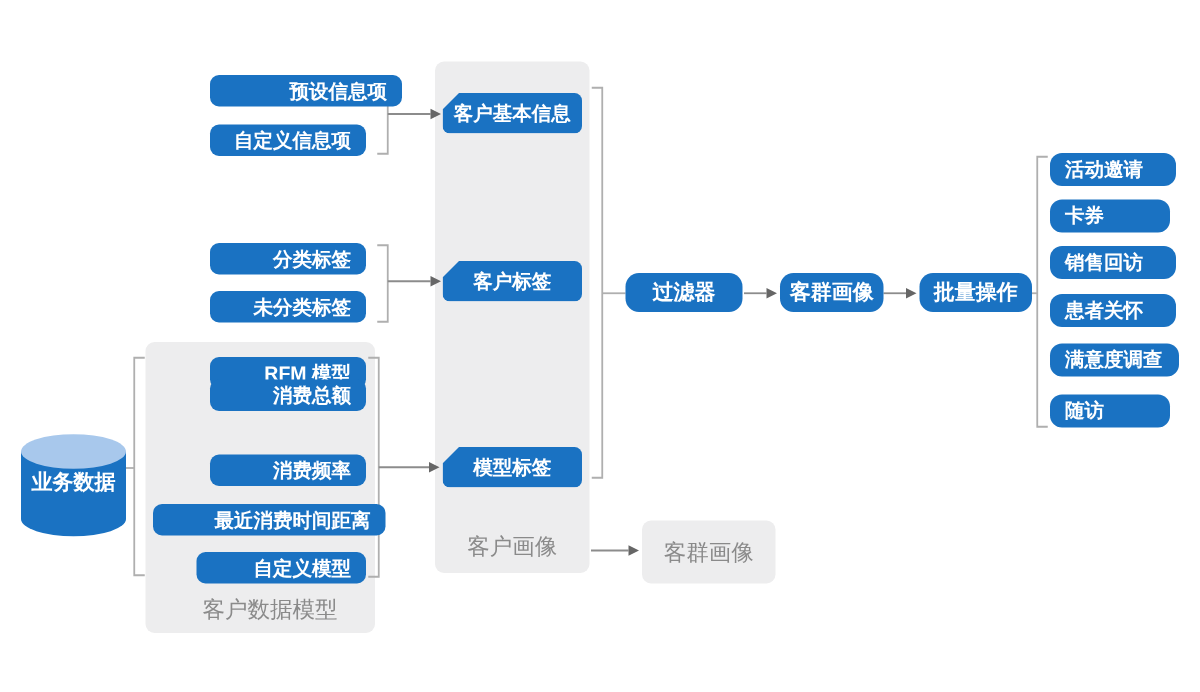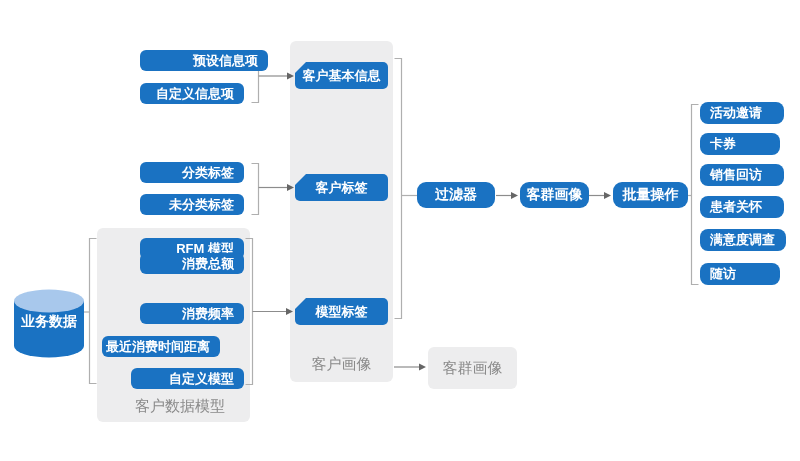--- a/index.html
+++ b/index.html
@@ -83,21 +83,21 @@
 
   <div class="lbox" style="left:140px;top:50px;width:128px">预设信息项</div>
   <div class="lbox" style="left:140px;top:83px;width:104px">自定义信息项</div>
 
   <div class="lbox" style="left:140px;top:162px;width:104px">分类标签</div>
   <div class="lbox" style="left:140px;top:194px;width:104px">未分类标签</div>
 
   <div class="lbox" style="left:140px;top:238px;width:104px">RFM 模型</div>
   <div class="lbox" style="left:140px;top:253px;width:104px">消费总额</div>
   <div class="lbox" style="left:140px;top:303px;width:104px">消费频率</div>
-  <div class="lbox" style="left:102px;top:336px;width:118px">最近消费时间距离</div>
+  <div class="lbox" style="left:102px;top:336px;width:155px">最近消费时间距离</div>
   <div class="lbox" style="left:131px;top:368px;width:113px">自定义模型</div>
   <div class="plabel" style="left:128px;top:397px;width:104px">客户数据模型</div>
 
   <div class="tag" style="left:295px;top:62px;width:93px">客户基本信息</div>
   <div class="tag" style="left:295px;top:174px;width:93px">客户标签</div>
   <div class="tag" style="left:295px;top:298px;width:93px">模型标签</div>
   <div class="plabel" style="left:290px;top:355px;width:103px">客户画像</div>
 
   <div class="flow" style="left:417px;top:182px;width:78px">过滤器</div>
   <div class="flow" style="left:520px;top:182px;width:69px">客群画像</div>

